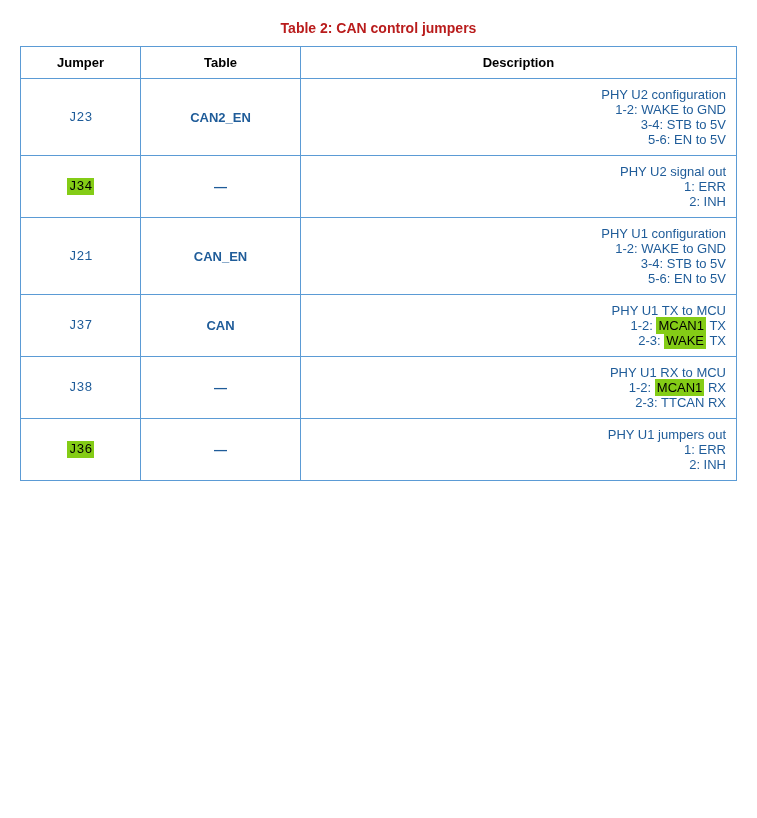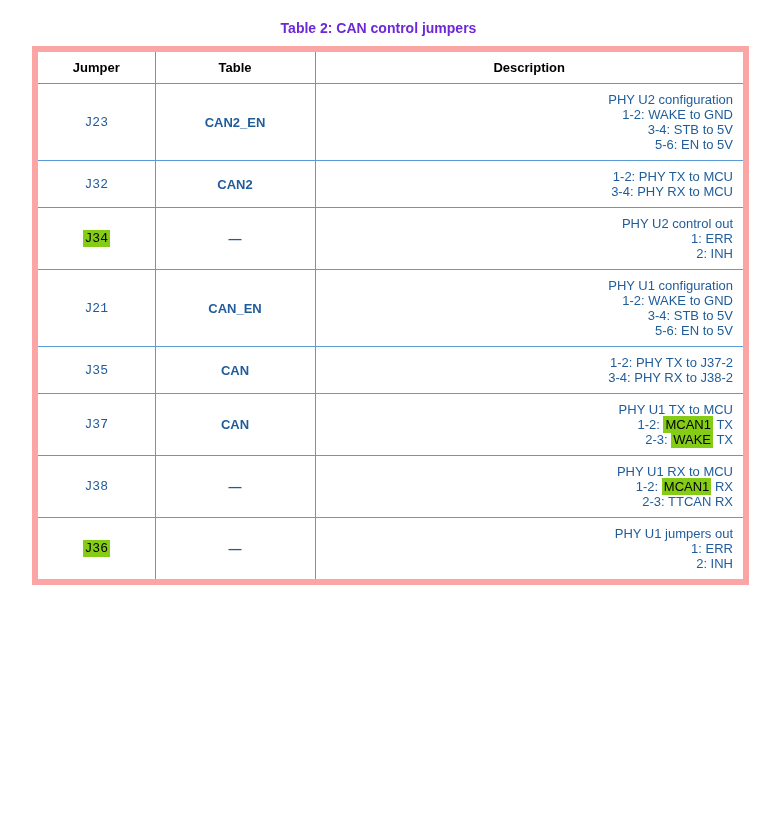--- a/index.html
+++ b/index.html
@@ -15,27 +15,26 @@
       min-height: 818px;
     }
     .page-container {
       width: 720px;
     }
     .table-title {
       text-align: center;
       font-weight: bold;
       font-size: 14px;
       margin-bottom: 10px;
-      color: #6d28d9;
+      color: #b91c1c;
     }
     table {
       width: 100%;
       border-collapse: collapse;
-      border: 6px solid #fca5a5;
-      margin-left: 12px;
+      border: 1px solid #fca5a5;
     }
     th, td {
       border: 1px solid #5b9bd5;
       padding: 8px 10px;
       vertical-align: middle;
       color: #1f5c99;
     }
     thead th {
       background: #fff;
       font-weight: bold;
@@ -74,38 +73,28 @@
         <th>Description</th>
       </tr>
     </thead>
     <tbody id="table-body">
     <tr>
           <td class="jumper-col">J23</td>
           <td class="label-col">CAN2_EN</td>
           <td class="desc-col"><span>PHY U2 configuration</span><br><span>1-2: WAKE to GND</span><br><span>3-4: STB to 5V</span><br><span>5-6: EN to 5V</span></td>
         </tr>
         <tr>
-          <td class="jumper-col">J32</td>
-          <td class="label-col">CAN2</td>
-          <td class="desc-col"><span>1-2: PHY TX to MCU</span><br><span>3-4: PHY RX to MCU</span></td>
-        </tr>
-        <tr>
           <td class="jumper-col"><span class="highlight-yellow">J34</span></td>
           <td class="label-col">—</td>
-          <td class="desc-col"><span>PHY U2 control out</span><br><span>1: ERR</span><br><span>2: INH</span></td>
+          <td class="desc-col"><span>PHY U2 signal out</span><br><span>1: ERR</span><br><span>2: INH</span></td>
         </tr>
         <tr>
           <td class="jumper-col">J21</td>
           <td class="label-col">CAN_EN</td>
           <td class="desc-col"><span>PHY U1 configuration</span><br><span>1-2: WAKE to GND</span><br><span>3-4: STB to 5V</span><br><span>5-6: EN to 5V</span></td>
-        </tr>
-        <tr>
-          <td class="jumper-col">J35</td>
-          <td class="label-col">CAN</td>
-          <td class="desc-col"><span>1-2: PHY TX to J37-2</span><br><span>3-4: PHY RX to J38-2</span></td>
         </tr>
         <tr>
           <td class="jumper-col">J37</td>
           <td class="label-col">CAN</td>
           <td class="desc-col"><span>PHY U1 TX to MCU</span><br>1-2: <span class="highlight-yellow">MCAN1</span> TX<br>2-3: <span class="highlight-yellow">WAKE</span> TX</td>
         </tr>
         <tr>
           <td class="jumper-col">J38</td>
           <td class="label-col">—</td>
           <td class="desc-col"><span>PHY U1 RX to MCU</span><br>1-2: <span class="highlight-yellow">MCAN1</span> RX<br><span>2-3: TTCAN RX</span></td>

